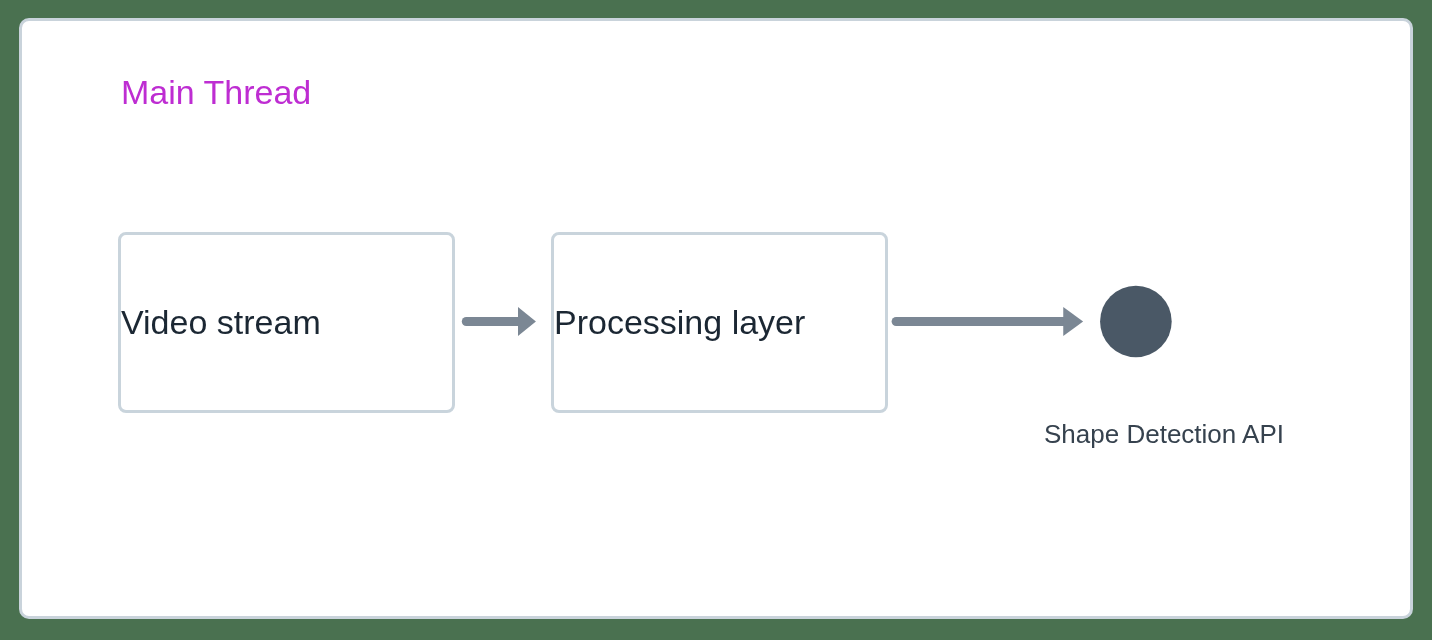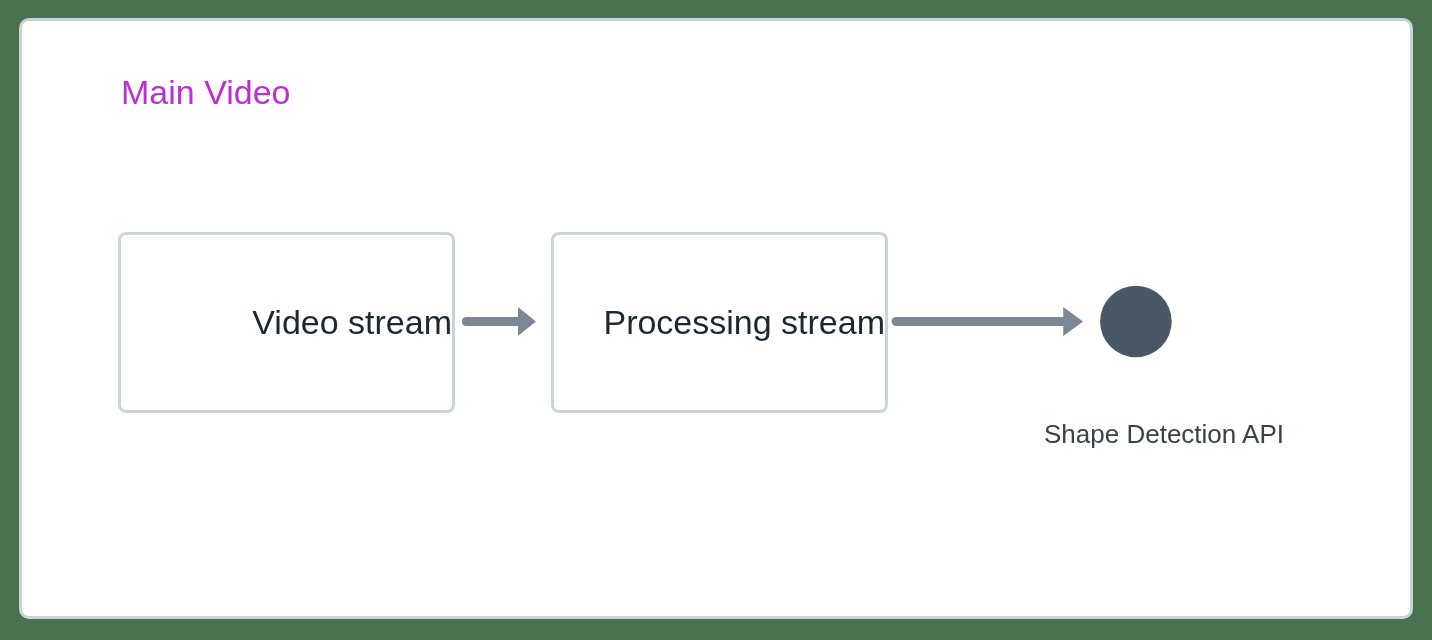--- a/index.html
+++ b/index.html
@@ -33,21 +33,21 @@
   .node-box {
     position: absolute;
     top: 211px;
     width: 337px;
     height: 181px;
     background: #FFFFFF;
     border: 3px solid #C9D4DC;
     border-radius: 8px;
     display: flex;
     align-items: center;
-    justify-content: flex-end;
+    justify-content: flex-start;
   }
   .node-box.video-stream   { left: 96px; }
   .node-box.processing-layer { left: 529px; }
 
   .node-label {
     font-size: 34px;
     color: #1B2733;
     white-space: nowrap;
   }
 
@@ -65,28 +65,28 @@
     font-size: 26px;
     color: #36424E;
     white-space: nowrap;
   }
 </style>
 </head>
 <body>
 
 <div class="panel">
 
-  <div class="section-label">Main Video</div>
+  <div class="section-label">Main Thread</div>
 
   <div class="node-box video-stream">
     <span class="node-label">Video stream</span>
   </div>
 
   <div class="node-box processing-layer">
-    <span class="node-label">Processing stream</span>
+    <span class="node-label">Processing layer</span>
   </div>
 
   <svg class="flow-svg" viewBox="0 0 1390 598" width="1390" height="598">
 
     <g>
       <line x1="444" y1="302" x2="498" y2="302" stroke-width="9" stroke-linecap="round" stroke="#7B8794"></line>
       <polygon points="496,287.5 496,316.5 514,302" fill="#7B8794"></polygon>
     </g>
 
     <g>

